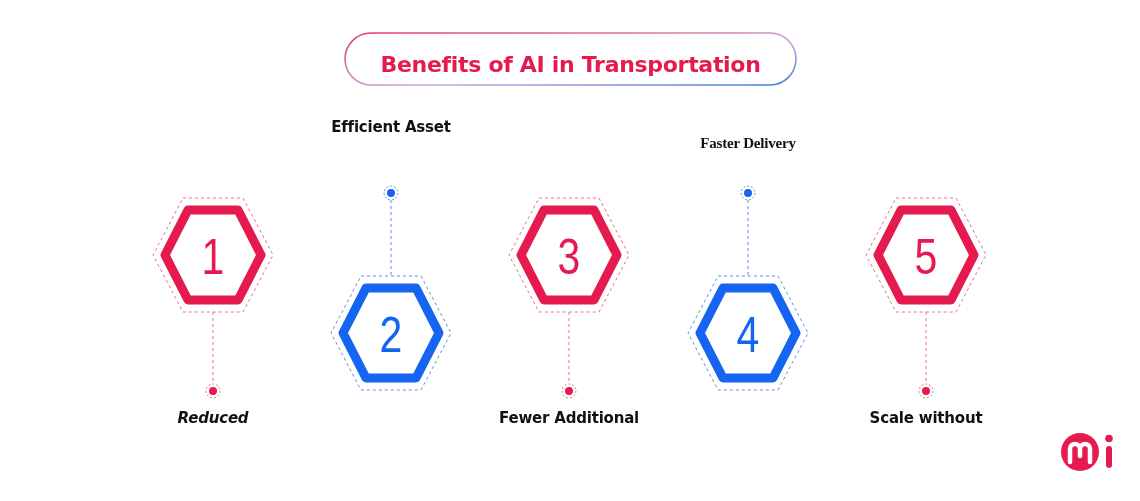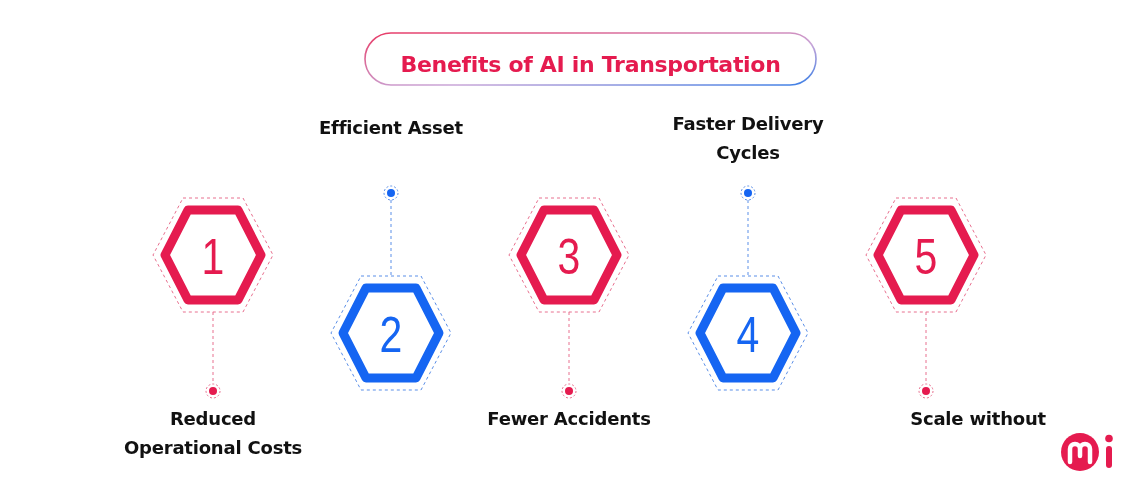--- a/index.html
+++ b/index.html
@@ -1,26 +1,26 @@
 <!DOCTYPE html>
 <html><head>
 <meta charset="utf-8">
 <style>
   html, body { margin:0; padding:0; background:#ffffff; }
   body { width:1140px; height:501px; position:relative; overflow:hidden;
          font-family:"DejaVu Sans", sans-serif; }
-  .title-pill { position:absolute; left:364px; top:32px; width:453px; height:64px;
+  .title-pill { position:absolute; left:344px; top:32px; width:453px; height:64px;
                 box-sizing:border-box; border-radius:27px; display:flex;
                 align-items:center; justify-content:center; }
   .title-pill svg { position:absolute; left:0; top:0; }
   .title-text { position:relative; color:#e51b4f; font-weight:bold; font-size:22px;
                 letter-spacing:-0.3px; }
   .diagram { position:absolute; left:0; top:0; width:1140px; height:501px; }
   .label { position:absolute; width:240px; text-align:center; color:#111111;
-           font-weight:bold; font-size:18px; line-height:29px; letter-spacing:-0.2px; }
+           font-weight:bold; font-size:15px; line-height:29px; letter-spacing:-0.2px; }
   .logo { position:absolute; left:1060px; top:432px; }
 </style>
 </head>
 <body>
 
 <div class="title-pill">
   <svg width="453" height="54">
     <defs>
       <linearGradient id="pillGrad" x1="0" y1="0" x2="1" y2="1">
         <stop offset="0" stop-color="#e83a66"></stop>
@@ -74,35 +74,33 @@
   <g>
     <polygon points="896,198 956,198 986,255 956,312 896,312 866,255" fill="none" stroke="#e8708f" stroke-width="1" stroke-dasharray="3,3" stroke-linejoin="round"></polygon>
     <polygon points="901,210 951,210 974,255 951,300 901,300 878,255" fill="#ffffff" stroke="#e51b4f" stroke-width="9" stroke-linejoin="round"></polygon>
     <text x="926" y="274" text-anchor="middle" font-family="Liberation Sans, sans-serif" font-size="50" fill="#e51b4f" transform="scale(0.82,1) translate(203.3,0)">5</text>
   </g>
   <line x1="926" y1="312" x2="926" y2="384" stroke="#e8708f" stroke-width="1" stroke-dasharray="3,3"></line>
   <circle cx="926" cy="391" r="7" fill="none" stroke="#e8708f" stroke-width="1" stroke-dasharray="2,2"></circle>
   <circle cx="926" cy="391" r="4" fill="#e51b4f"></circle>
 </svg>
 
-<div class="label" style="left:93px; top:404px;">
+<div class="label" style="left:93px; top:404px;font-style:italic;">
   <div>Reduced</div>
-  <div>Operational Costs</div>
 </div>
 <div class="label" style="left:271px; top:113px;">
   <div>Efficient Asset</div>
 </div>
 <div class="label" style="left:449px; top:404px;">
-  <div>Fewer Accidents</div>
+  <div>Fewer Additional</div>
 </div>
-<div class="label" style="left:628px; top:109px;">
+<div class="label" style="left:628px; top:129px;font-family:Liberation Serif, serif;">
   <div>Faster Delivery</div>
-  <div>Cycles</div>
 </div>
-<div class="label" style="left:806px; top:404px;text-align:right;">
+<div class="label" style="left:806px; top:404px;">
   <div>Scale without</div>
 </div>
 
 <svg class="logo" width="62" height="40" viewBox="0 0 62 40">
   <circle cx="20" cy="20" r="19" fill="#e51b4f"></circle>
   <path d="M10 30 V17 a5 5 0 0 1 10 0 V24 M20 17 a5 5 0 0 1 10 0 V30" fill="none" stroke="#ffffff" stroke-width="4.5" stroke-linecap="round"></path>
   <rect x="46" y="14" width="6" height="22" rx="3" fill="#e51b4f"></rect>
   <circle cx="49" cy="6.5" r="3.8" fill="#e51b4f"></circle>
 </svg>
 

